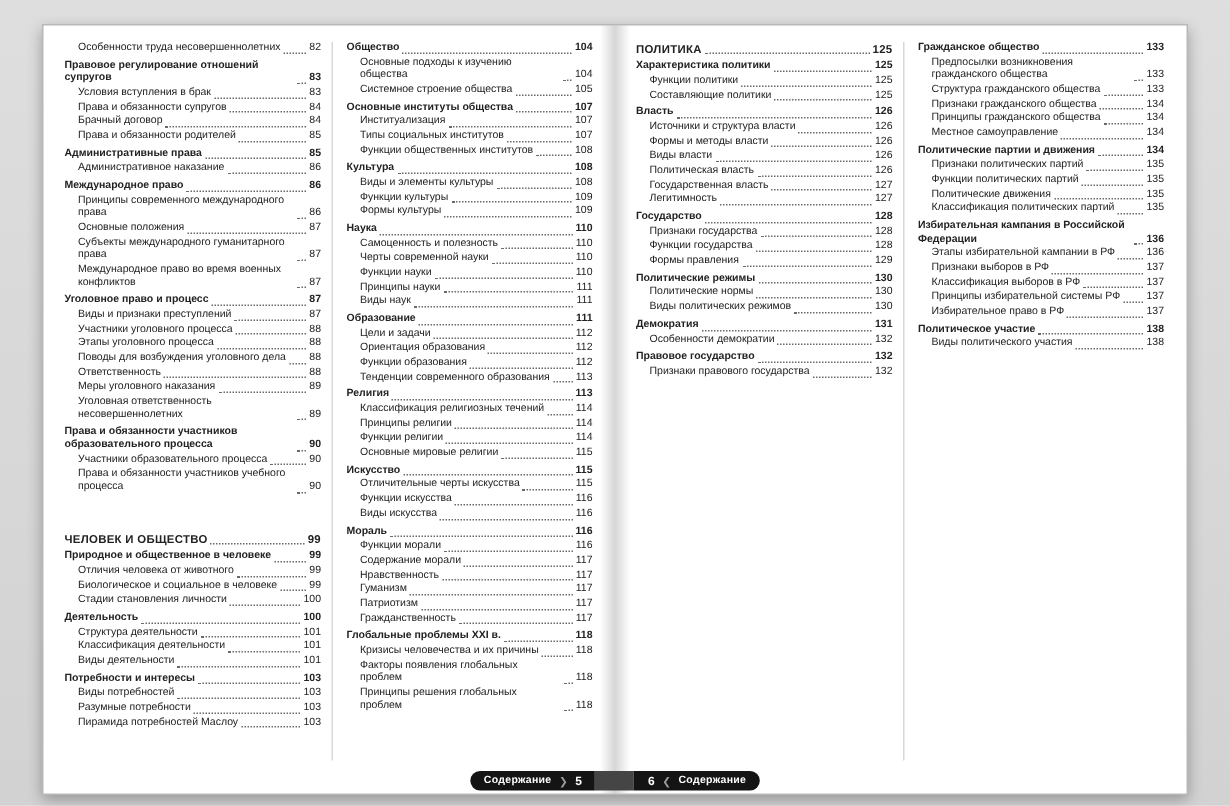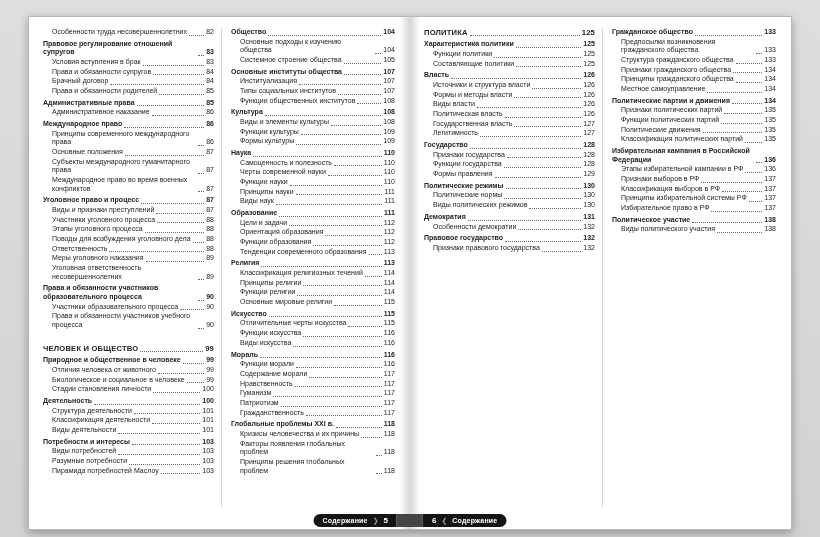--- a/index.html
+++ b/index.html
@@ -44,21 +44,21 @@
   .entry .label { flex:0 1 auto; }
   .entry .dots {
     flex:1 1 6px; min-width:6px;
     border-bottom:1px dotted #6a6a6a;
     margin:0 2px 1px 2px;
   }
   .entry .num { flex:0 0 auto; color:#222; }
   .entry.lvl2 { padding-left:9px; }
   .entry.lvl1 { margin-top:3px; font-weight:bold; }
   .entry.lvl1 .num { font-weight:bold; }
-  .entry.lvl0 { margin-top:14px; font-weight:bold; font-size:7.6px; letter-spacing:.2px; }
+  .entry.lvl0 { margin-top:25px; font-weight:bold; font-size:7.6px; letter-spacing:.2px; }
   .col .entry:first-child { margin-top:0; }
   
   .footer {
     position:absolute; bottom:2px; left:50%;
     transform:translateX(-50%);
     display:flex; align-items:stretch; height:13px;
   }
   .ftab {
     background:#141414; color:#fff;
     display:flex; align-items:center; gap:5px;

